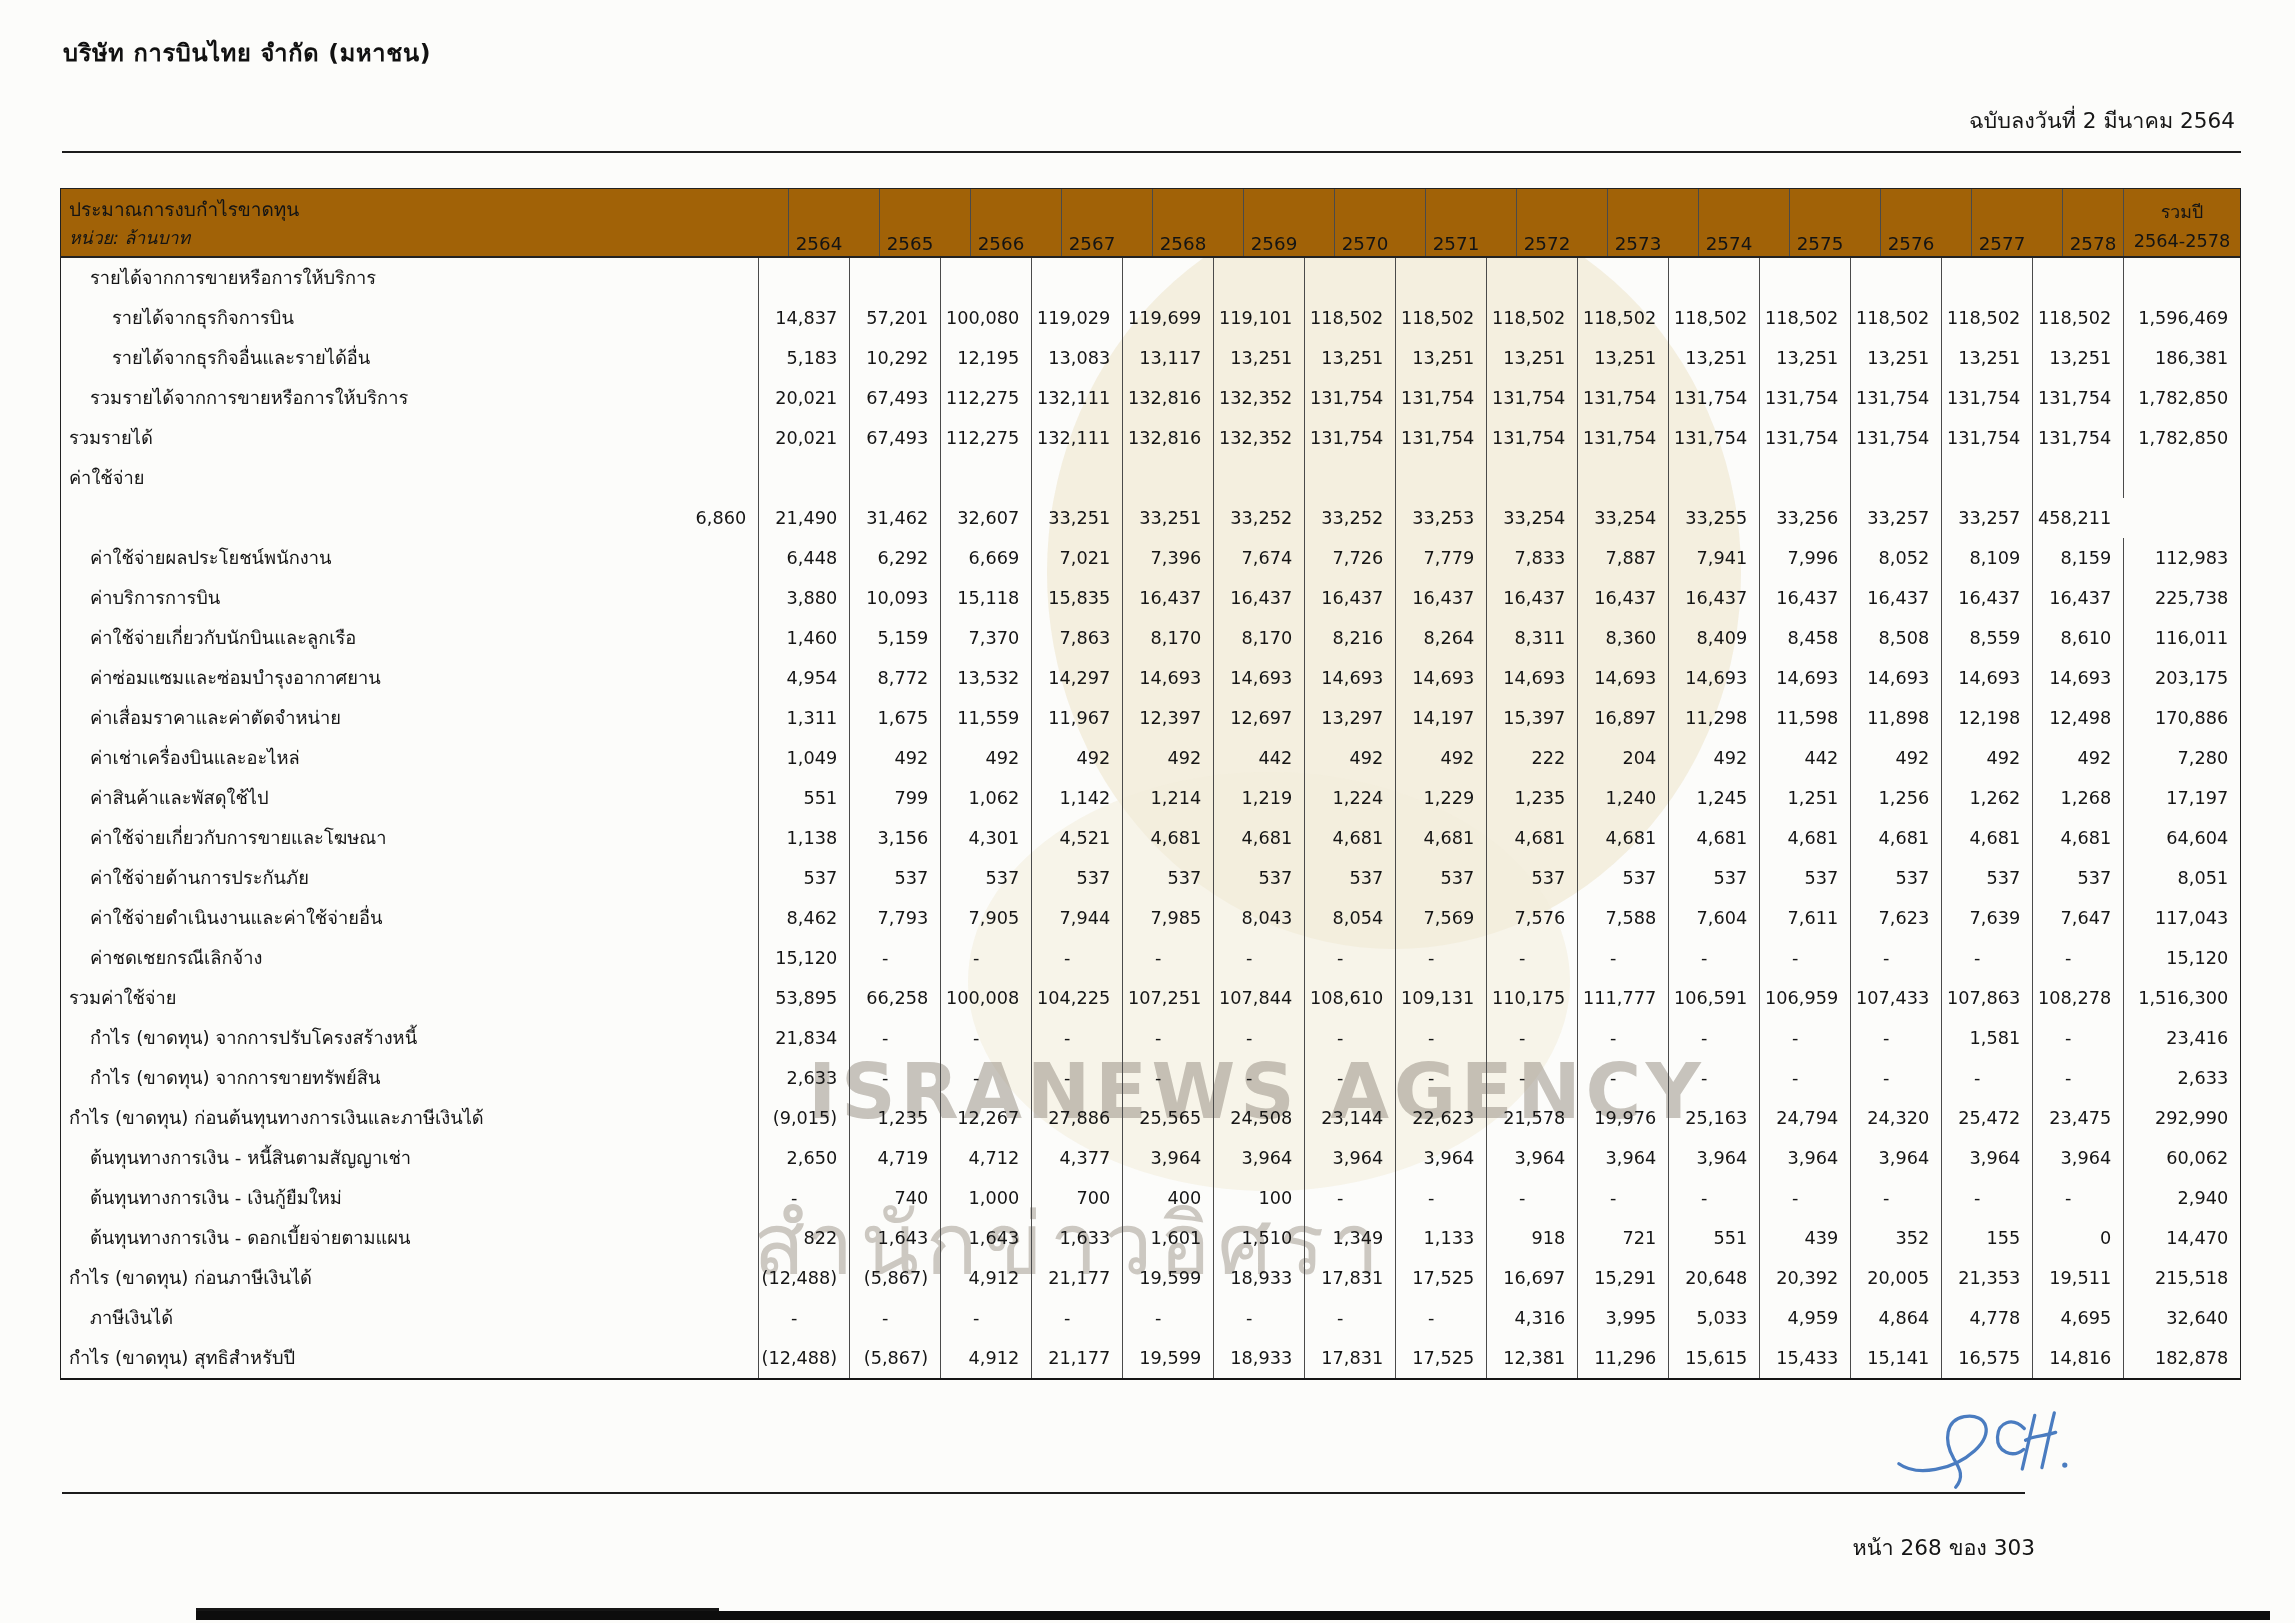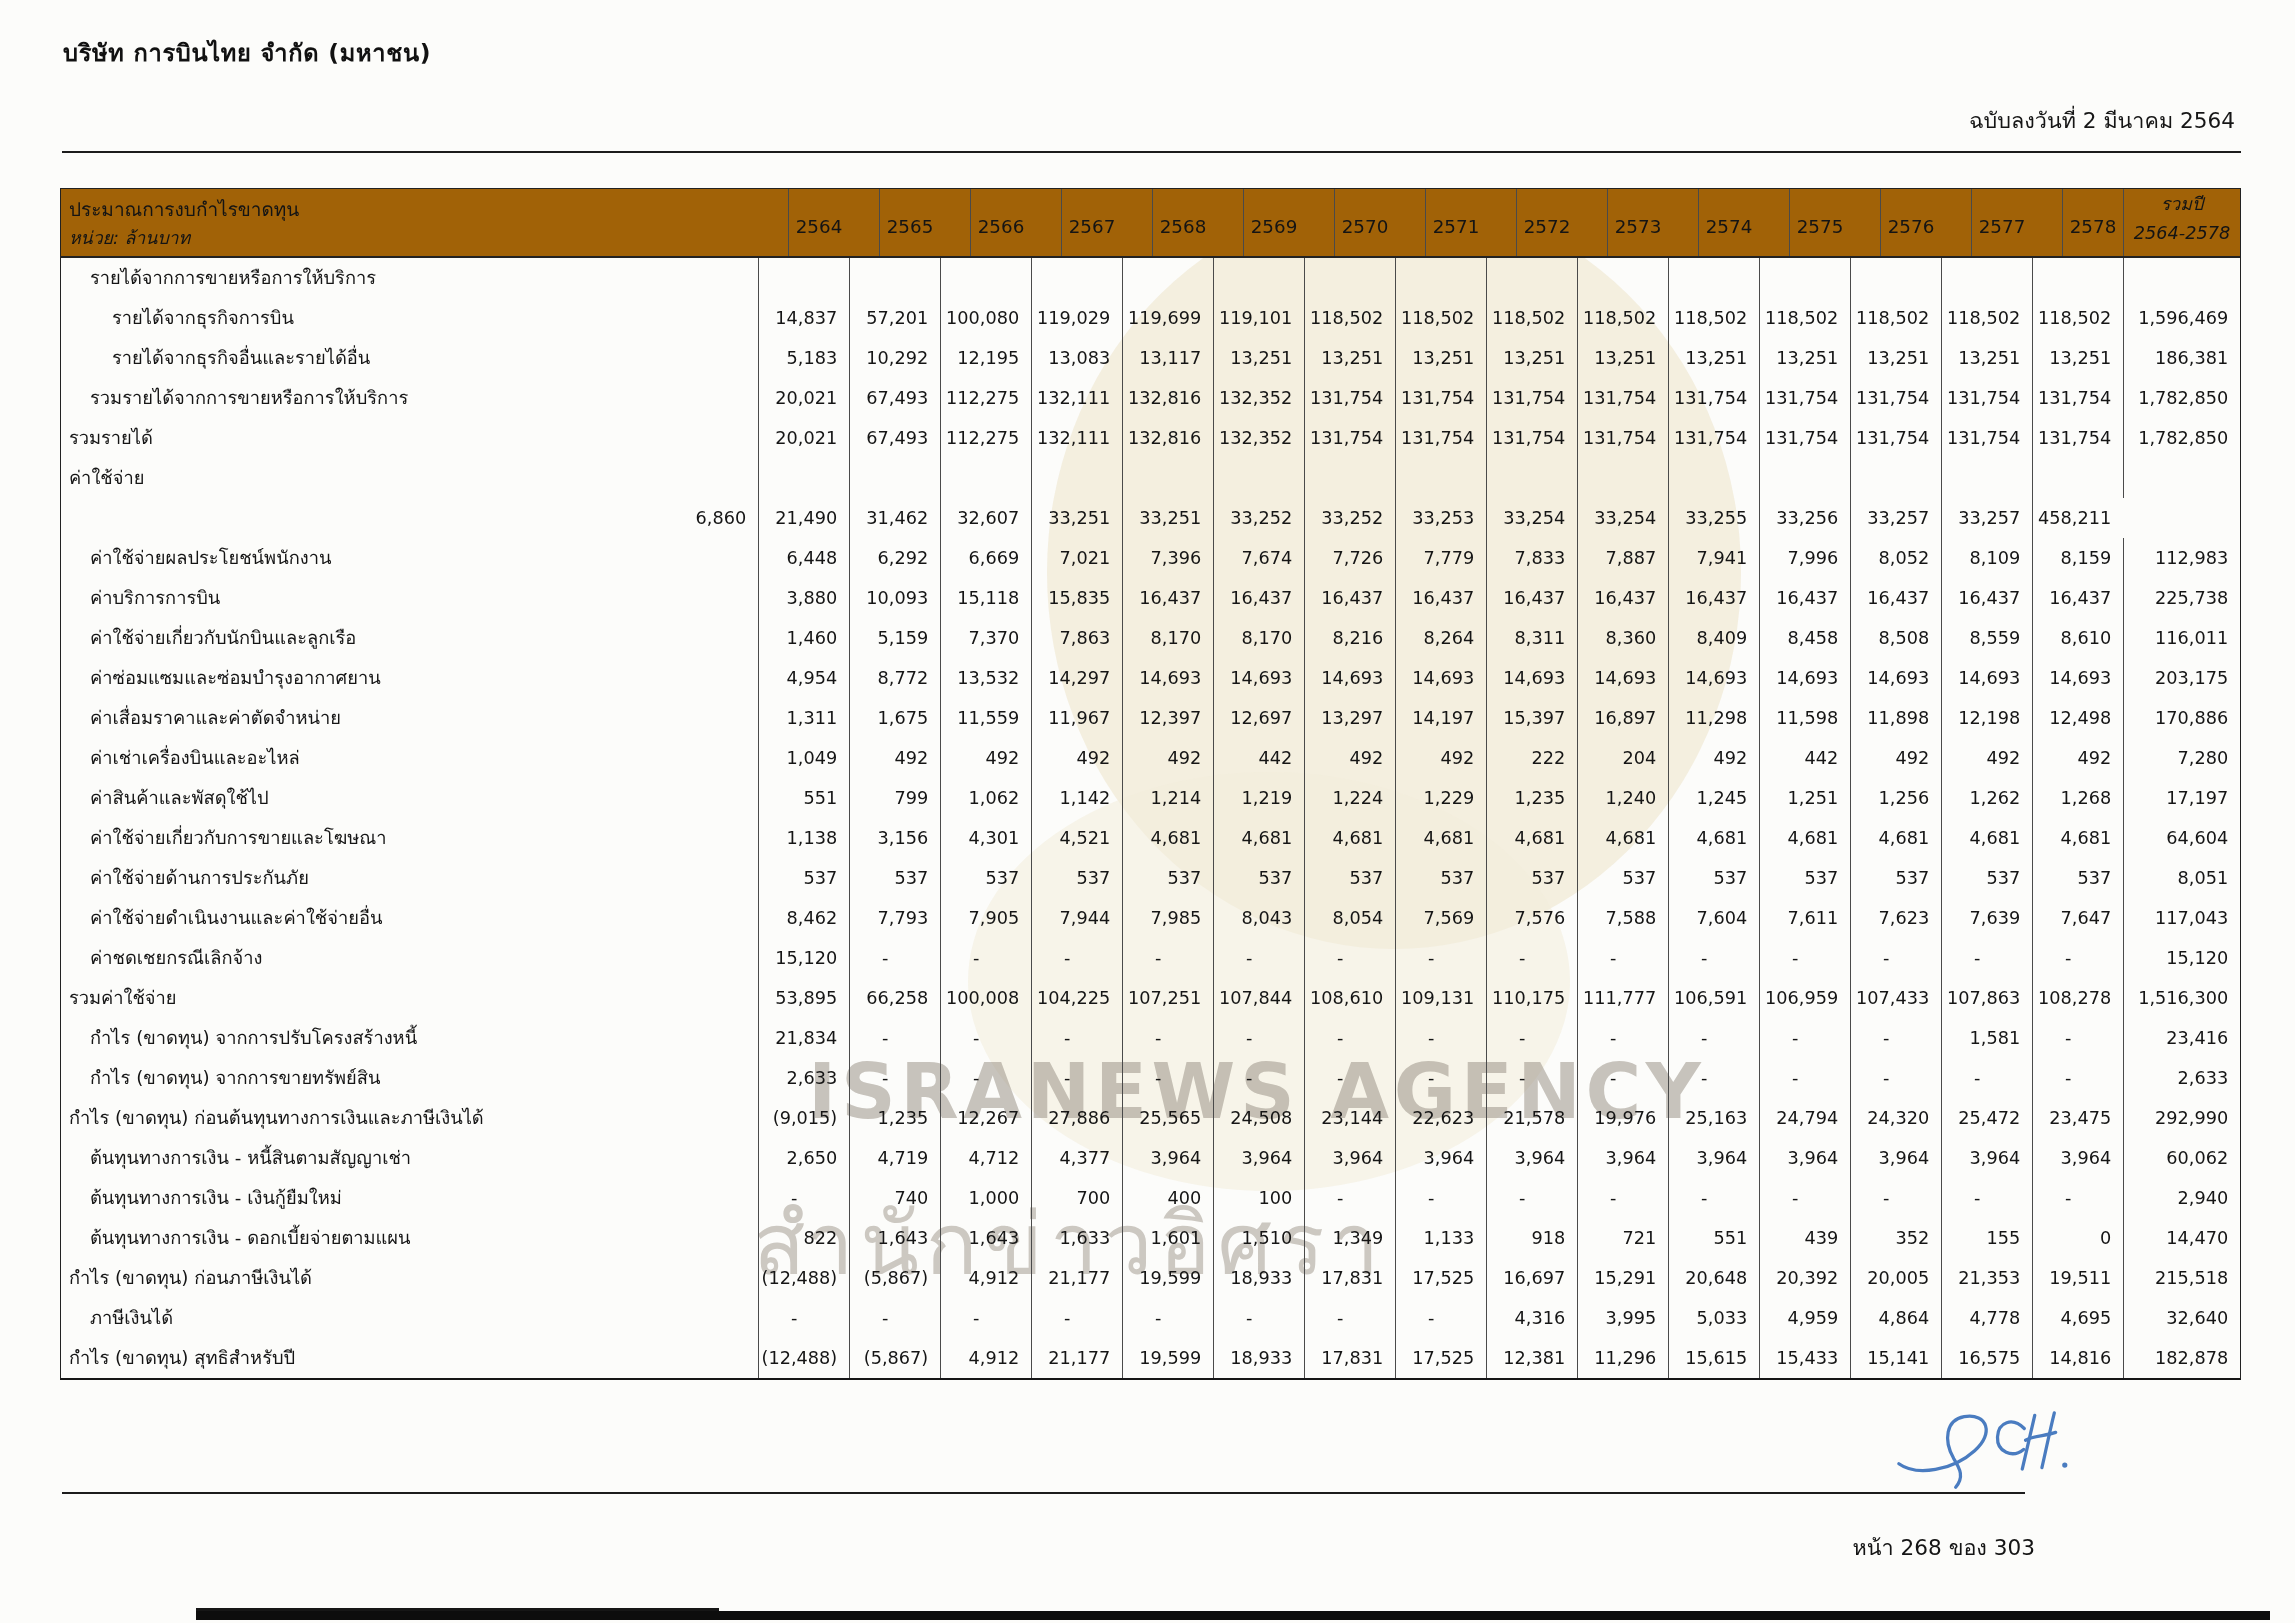--- a/index.html
+++ b/index.html
@@ -59,25 +59,25 @@
   }
   .hcell,.cell{ border-left:0.7px solid #4a4a4a; min-width:0; }
   .thead > :first-child, .trow > :first-child{ border-left:none; }
   .corner{
     display:flex; flex-direction:column; justify-content:space-between;
     padding:5.2px 7.9px 3.9px 7.9px; font-size:19px; color:#141414;
   }
   .corner .unit{ font-style:italic; font-size:17.7px; }
   .hcell.year{
     display:flex; align-items:flex-end; justify-content:center;
-    padding-bottom:19px; font-size:18.3px; color:#141414;margin-left:30px;
+    padding-bottom:2px; font-size:18.3px; color:#141414;margin-left:30px;
   }
   .hcell.totalhead{
     display:flex; flex-direction:column; align-items:center; justify-content:flex-end;
-    padding-bottom:13px; font-size:17.7px; color:#141414; gap:5.2px;font-style:italic;
+    padding-bottom:5px; font-size:17.7px; color:#141414; gap:5.2px;
   }
   .trow{ height:40px; }
   .cell{ color:#151515; }
   .cell.label{
     font-size:18.3px; line-height:40px; white-space:nowrap; overflow:visible;
   }
   .ind0{ padding-left:7.9px; }
   .ind1{ padding-left:29px; }
   .ind2{ padding-left:51px; }
   .cell.num{

